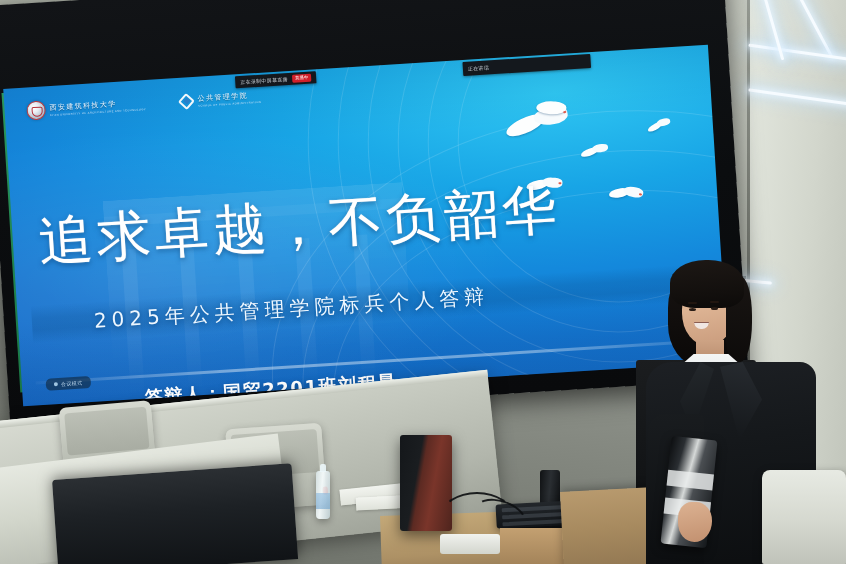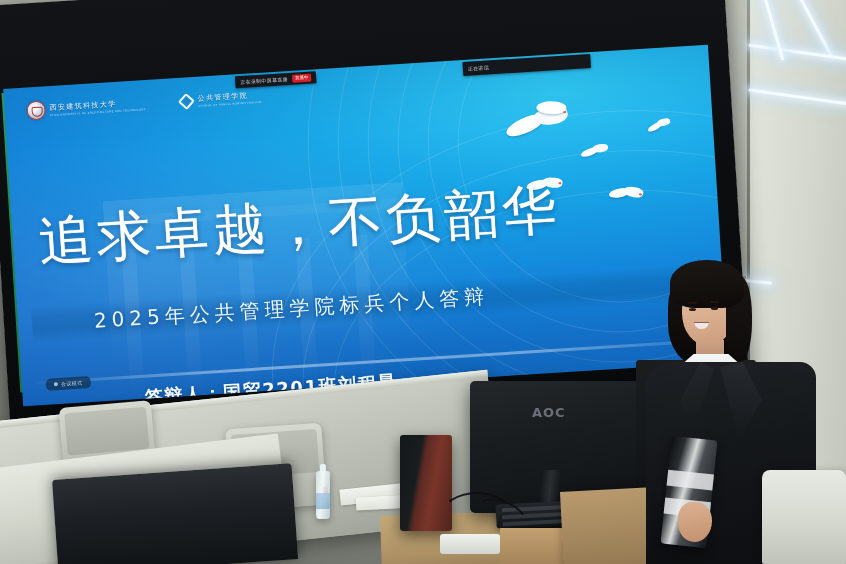--- a/index.html
+++ b/index.html
@@ -544,23 +544,20 @@
     <div class="label"></div>
   </div>
   <div class="phone"></div>
   <div class="paper" style="left:340px;top:486px;width:70px;height:16px;transform:rotate(-6deg);"></div>
   <div class="paper" style="left:356px;top:496px;width:62px;height:13px;transform:rotate(-3deg);"></div>
 
   <div class="table-front"></div>
 
   <div class="desk-wood-2"></div>
   <div class="speaker"></div>
-  <div class="monitor-aoc">
-    <div class="aoc-logo">AOC</div>
-  </div>
   <div class="aoc-stand-neck"></div>
   <div class="aoc-stand-base"></div>
   <div class="keyboard">
     <div class="key-row" style="top:4px;"></div>
     <div class="key-row" style="top:11px;"></div>
     <div class="key-row" style="top:18px;"></div>
   </div>
   <div class="white-brick"></div>
   <div class="tan-box"></div>
   <div class="cable" style="left:440px;top:492px;width:70px;height:46px;"></div>

